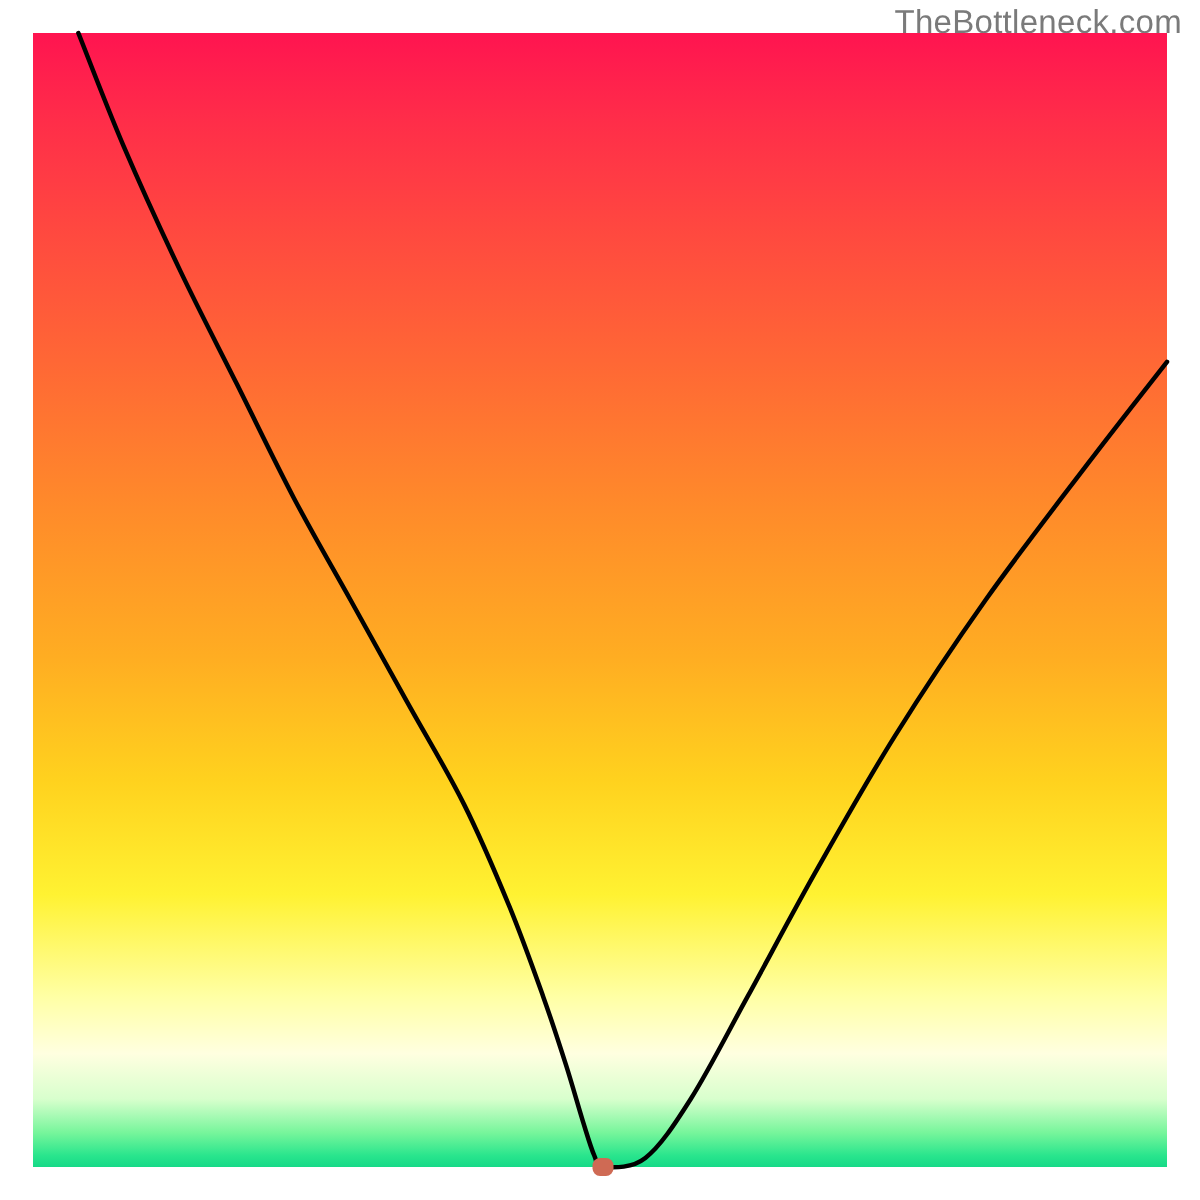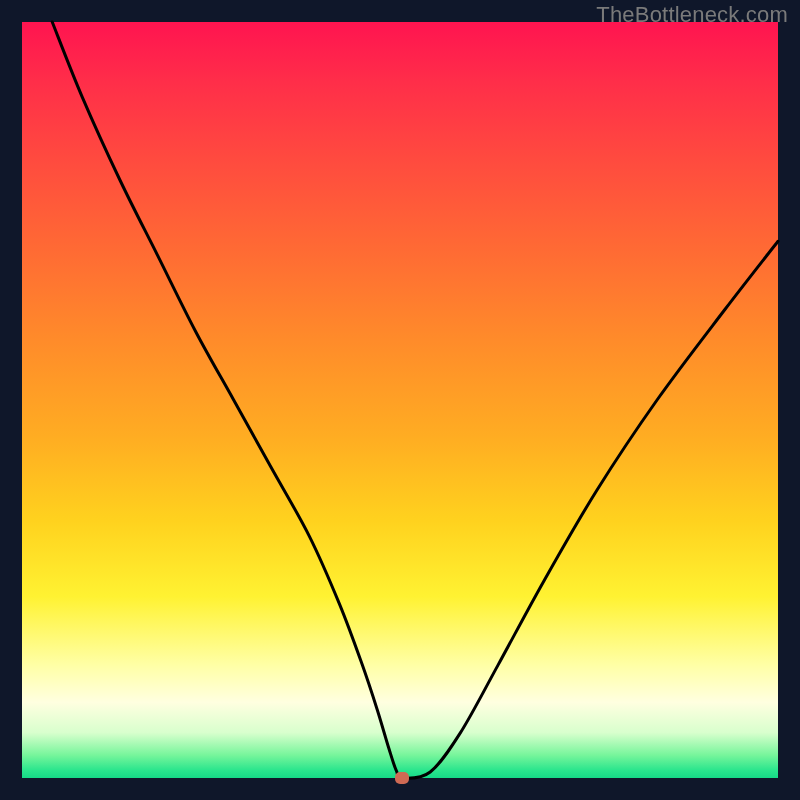--- a/index.html
+++ b/index.html
@@ -8,21 +8,21 @@
     width: 800px;
     height: 800px;
     background: #000;
     overflow: hidden;
     font-family: Arial, Helvetica, sans-serif;
   }
   .frame {
     position: relative;
     width: 800px;
     height: 800px;
-    background: #0f172a;
+    background: #ffffff;
   }
   .watermark {
     position: absolute;
     top: 2px;
     right: 12px;
     color: #7a7a7a;
     font-size: 22px;
     font-weight: 500;
     letter-spacing: 0.2px;
     user-select: none;

